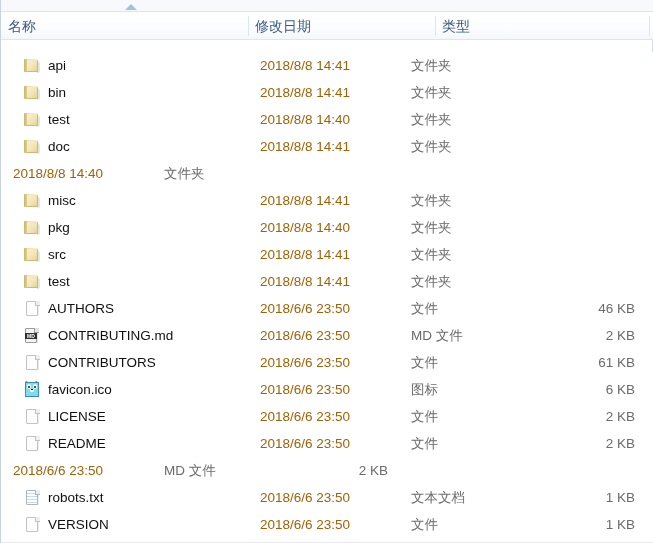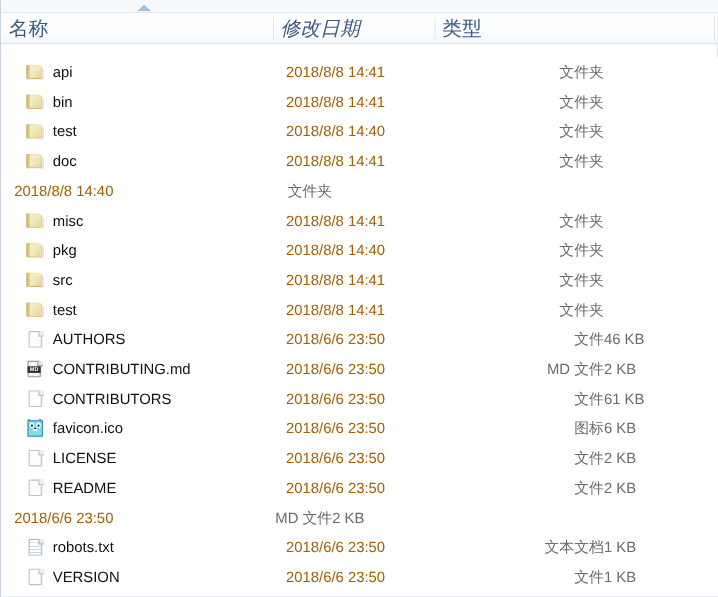--- a/index.html
+++ b/index.html
@@ -50,42 +50,42 @@
     width: 653px; height: 28px;
     background: linear-gradient(to bottom, #ffffff 0%, #fcfdfe 60%, #f4f7fb 100%);
     border-bottom: 1px solid #dfe5ee;
     display: flex;
     align-items: center;
   }
   .col-header .cell {
     position: relative;
     height: 28px;
     line-height: 28px;
-    font-size: 18px;
+    font-size: 14px;
     color: #3a5a82;
     padding-left: 7px;
     white-space: nowrap;
     overflow: hidden;
   }
   .col-header .cell + .cell::before {
     content: "";
     position: absolute;
     left: 0; top: 4px;
     width: 1px; height: 20px;
     background: #dde4ee;
   }
   .col-header .endcap {
     position: absolute;
     right: 4px; top: 4px;
     width: 1px; height: 20px;
     background: #dde4ee;
   }
   .c-name { width: 247px; }
-  .c-date { width: 147px; font-style: italic; }
-  .c-type { width: 154px; }
+  .c-date { width: 147px; }
+  .c-type { width: 154px; margin-left: 40px; }
   .c-size { width: 100px; }
 
   
   .list {
     position: absolute;
     left: 0; top: 41px;
     width: 653px;
     height: 502px;
     background: #ffffff;
     margin-top: 11px;
@@ -111,26 +111,25 @@
     width: 147px;
     padding-left: 12px;
     color: #a16207;
     white-space: nowrap;
   }
   .cell-type {
     width: 154px;
     padding-left: 16px;
     color: #6b6b6b;
     white-space: nowrap;
-    text-align: right;
   }
   .cell-size {
     width: 105px;
     padding-right: 19px;
-    text-align: left;
+    text-align: right;
     color: #6b6b6b;
     white-space: nowrap;
   }
 
   
   .icon {
     position: relative;
     width: 18px; height: 17px;
     flex: 0 0 18px;
   }

